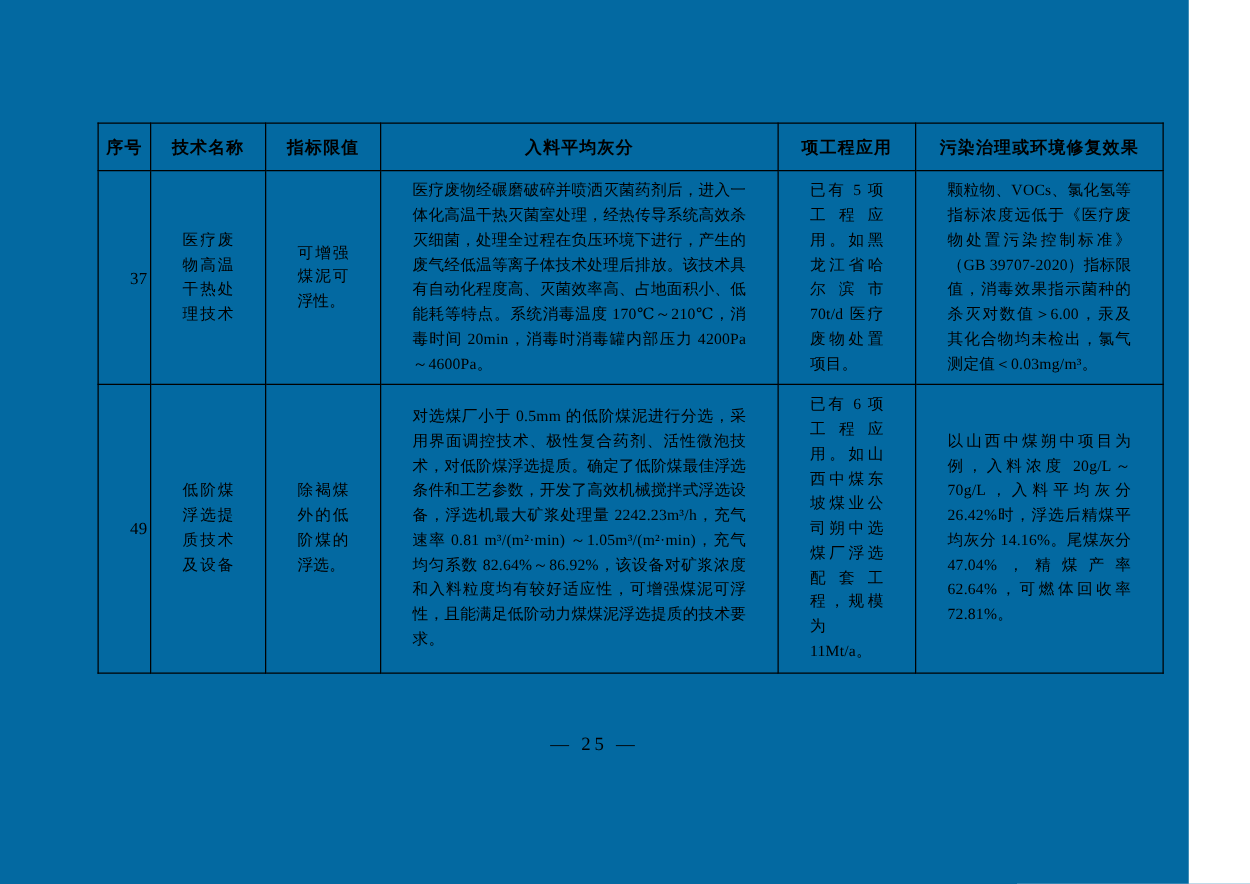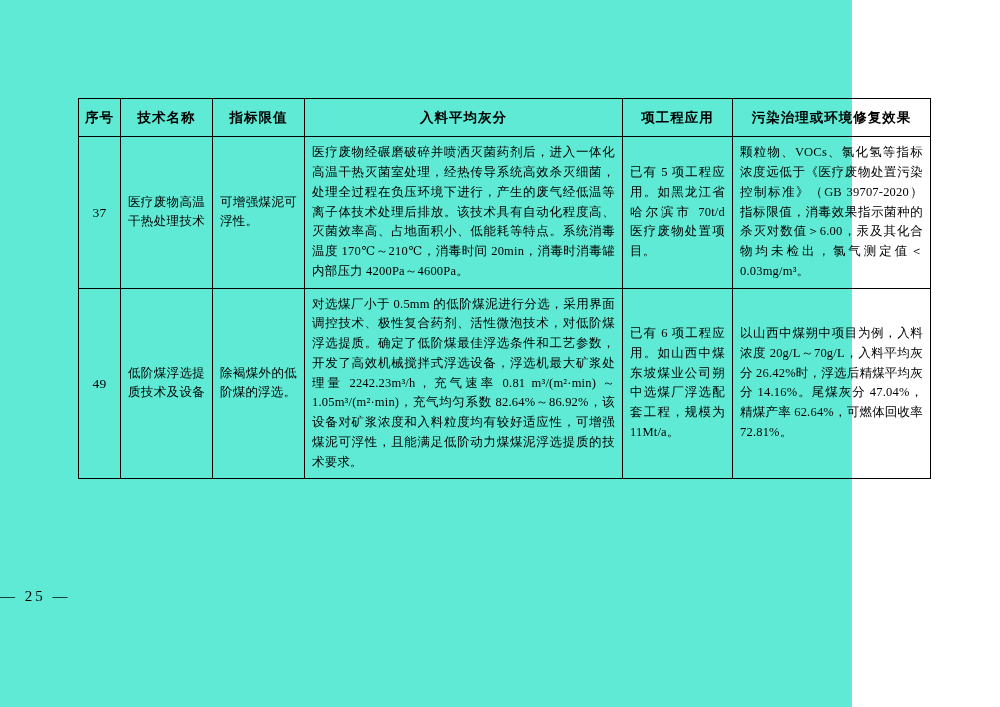--- a/index.html
+++ b/index.html
@@ -9,36 +9,36 @@
   body {
     width: 1000px;
     height: 707px;
     background: #ffffff;
     font-family: "Liberation Serif", "DejaVu Serif", serif;
     color: #000000;
     overflow: hidden;
   }
   .page {
     position: relative;
-    width: 852px;
+    width: 951px;
     height: 707px;
-    background: #5eead4;
+    background: #0369a1;
   }
   .doc-table {
     position: absolute;
     left: 78px;
     top: 98px;
     width: 852px;
     border-collapse: collapse;
     table-layout: fixed;
   }
   .doc-table td, .doc-table th {
     border: 1px solid #000000;
     vertical-align: middle;
-    padding: 6px 7px;
+    padding: 6px 25px;
     font-size: 12.5px;
     line-height: 1.58;
     letter-spacing: 0.2px;
   }
   .doc-table thead th {
     font-weight: bold;
     text-align: center;
     font-size: 13.5px;
     padding: 8px 4px;
     letter-spacing: 1px;
@@ -74,21 +74,21 @@
   }
   td.cell-eff {
     text-align: justify;
     text-justify: inter-ideograph;
   }
   .page-number {
     position: absolute;
     left: 0;
     right: 0;
     top: 588px;
-    text-align: left;
+    text-align: center;
     font-size: 15px;
     letter-spacing: 3px;
   }
 </style>
 </head>
 <body>
 
 <div class="page">
 
   <table class="doc-table">

